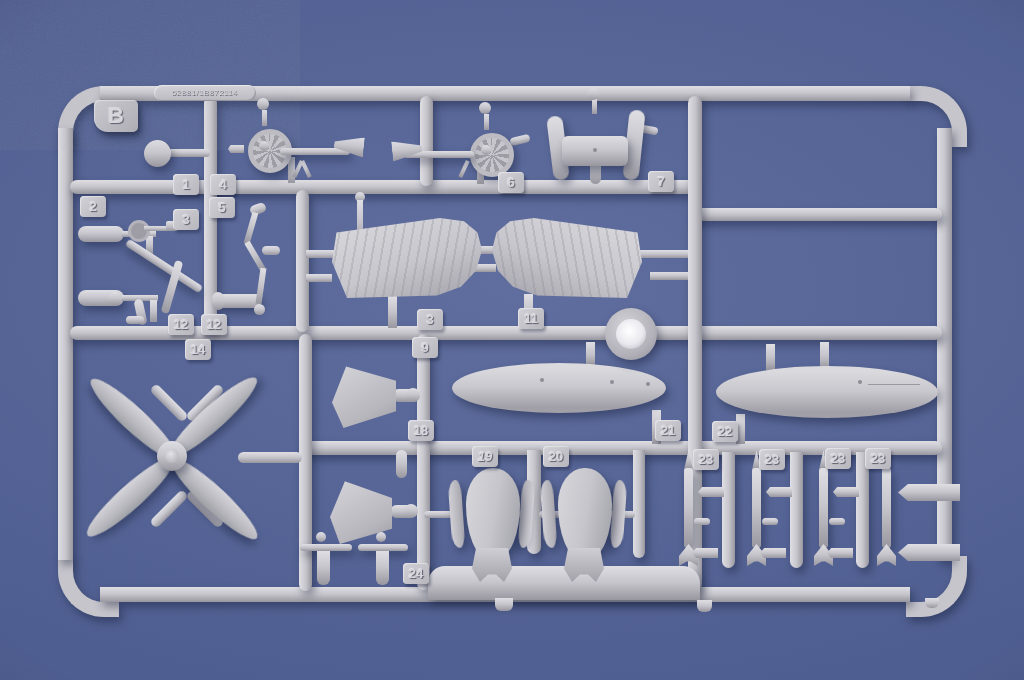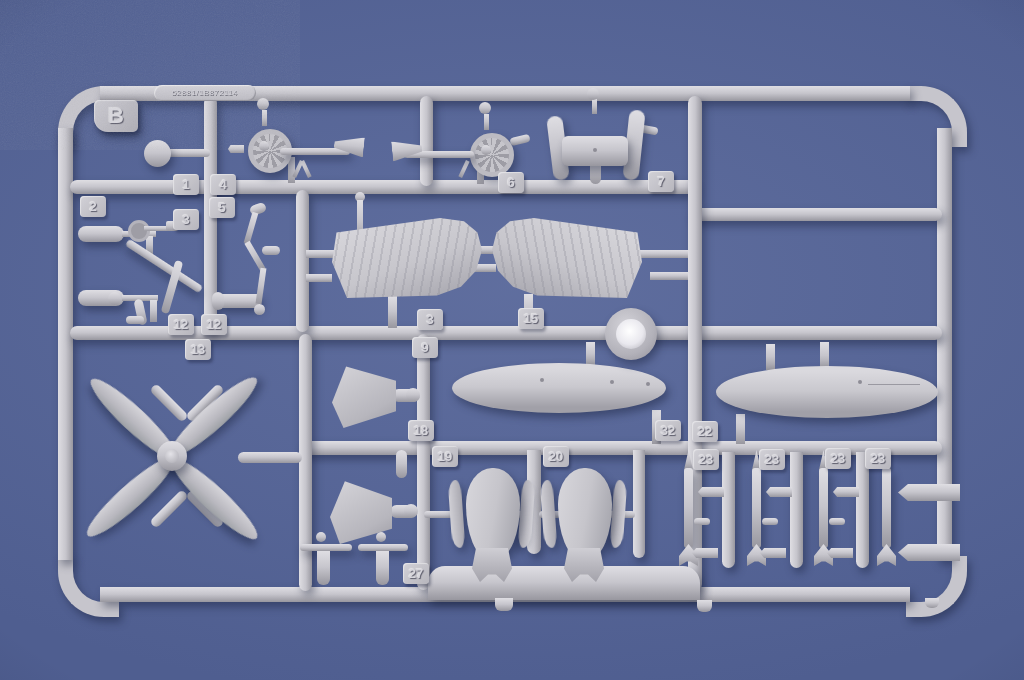--- a/index.html
+++ b/index.html
@@ -109,34 +109,34 @@
 
 <div class="p tag" style="left:173px;top:174px;">1</div>
 <div class="p tag" style="left:210px;top:174px;">4</div>
 <div class="p tag" style="left:80px;top:196px;">2</div>
 <div class="p tag" style="left:173px;top:209px;">3</div>
 <div class="p tag" style="left:209px;top:197px;">5</div>
 <div class="p tag" style="left:498px;top:172px;">6</div>
 <div class="p tag" style="left:648px;top:171px;">7</div>
 <div class="p tag" style="left:168px;top:314px;text-align:center;">12</div>
 <div class="p tag" style="left:201px;top:314px;">12</div>
-<div class="p tag" style="left:185px;top:339px;">13</div>
+<div class="p tag" style="left:185px;top:339px;">14</div>
 <div class="p tag" style="left:417px;top:309px;">3</div>
-<div class="p tag" style="left:518px;top:308px;">15</div>
+<div class="p tag" style="left:518px;top:308px;">11</div>
 <div class="p tag" style="left:412px;top:337px;">9</div>
 <div class="p tag" style="left:408px;top:420px;">18</div>
-<div class="p tag" style="left:432px;top:446px;">19</div>
+<div class="p tag" style="left:472px;top:446px;font-style:italic;">19</div>
 <div class="p tag" style="left:543px;top:446px;">20</div>
-<div class="p tag" style="left:655px;top:420px;">32</div>
-<div class="p tag" style="left:692px;top:421px;">22</div>
+<div class="p tag" style="left:655px;top:420px;">21</div>
+<div class="p tag" style="left:712px;top:421px;">22</div>
 <div class="p tag" style="left:693px;top:449px;">23</div>
 <div class="p tag" style="left:759px;top:449px;">23</div>
 <div class="p tag" style="left:825px;top:448px;">23</div>
 <div class="p tag" style="left:865px;top:448px;">23</div>
-<div class="p tag" style="left:403px;top:563px;">27</div>
+<div class="p tag" style="left:403px;top:563px;">24</div>
 
 <div class="p gv ball ds" style="left:144px;top:140px;width:27px;height:27px;z-index:4;"></div>
 <div class="p gv cap" style="left:166px;top:149px;width:44px;height:8px;"></div>
 
 <div class="p gring ds" style="left:248px;top:129px;"></div>
 <div class="p gv ball" style="left:259px;top:141px;width:10px;height:10px;z-index:5;"></div>
 <div class="p gv" style="left:262px;top:110px;width:5px;height:16px;"></div>
 <div class="p gv ball" style="left:257px;top:98px;width:12px;height:12px;"></div>
 <div class="p gv cap ds" style="left:280px;top:148px;width:70px;height:7px;z-index:4;"></div>
 <div class="p gv stockR ds" style="left:334px;top:136px;transform:rotate(6deg);z-index:4;"></div>

